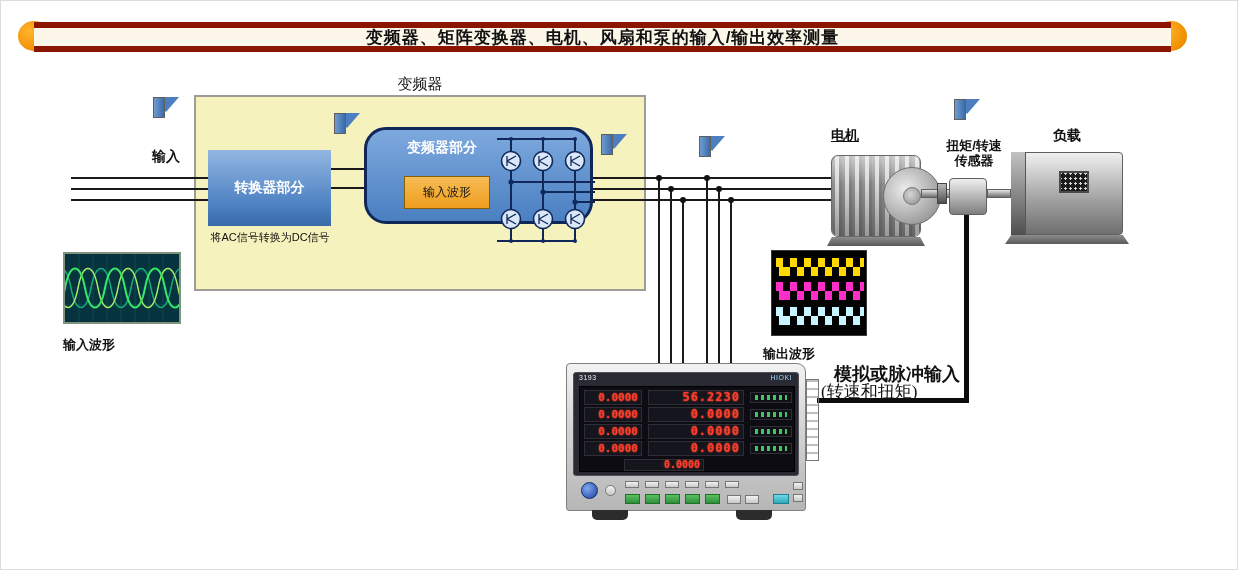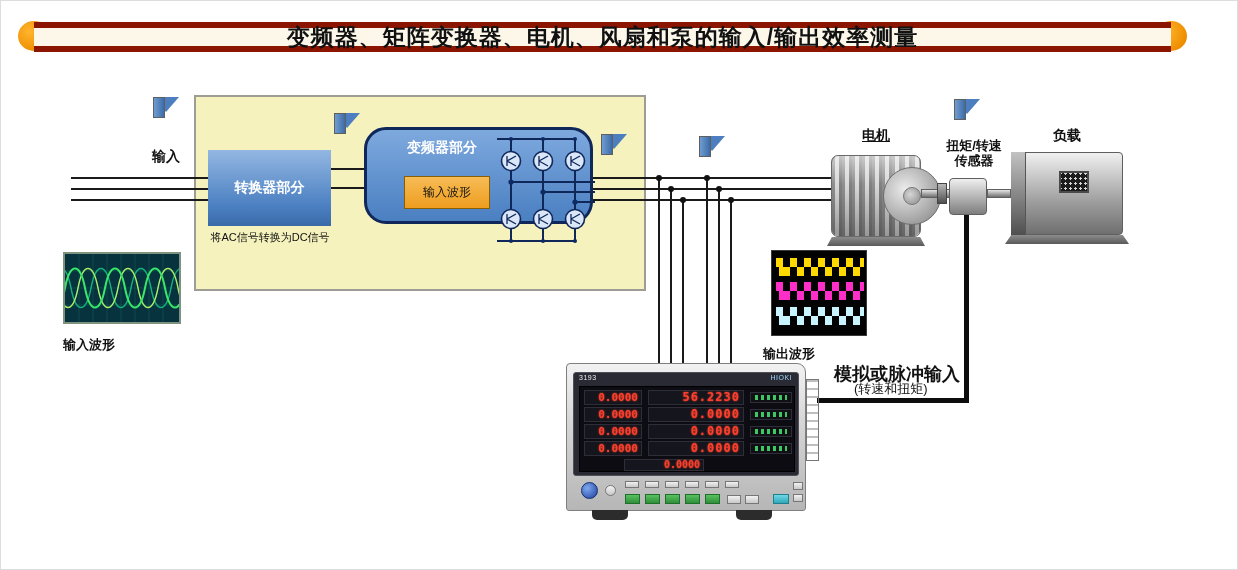--- a/index.html
+++ b/index.html
@@ -5,21 +5,21 @@
   * { margin:0; padding:0; box-sizing:border-box; }
   body { font-family:"Liberation Sans", sans-serif; background:#fff; }
   .page { position:relative; width:1238px; height:570px; background:#ffffff; overflow:hidden; border:1px solid #ddd; }
 
   
   .cap { position:absolute; width:32px; height:30px; border-radius:50%;
          background:radial-gradient(circle at 35% 35%, #ffb52e, #ef8e00 70%, #d97c00); }
   .title-band { position:absolute; left:33px; top:21px; width:1137px; height:30px;
                 border-top:6px solid #8c1500; border-bottom:6px solid #8c1500;
                 background:#fdf7ea; display:flex; align-items:center; justify-content:center; }
-  .title-text { font-size:23px; font-weight:700; letter-spacing:1px; color:#111; white-space:nowrap; }
+  .title-text { font-size:17px; font-weight:700; letter-spacing:1px; color:#111; white-space:nowrap; }
 
   
   .hline { position:absolute; height:2px; background:#1a1a1a; }
   .tap   { position:absolute; width:2px; background:#1a1a1a; }
   .tap::before { content:''; position:absolute; top:-2px; left:-2px; width:6px; height:6px;
                  border-radius:50%; background:#111; }
   .arrow { position:absolute; width:26px; }
   .arrow .shaft { width:12px; height:21px; margin:0 auto; background:linear-gradient(90deg,#6f9cd0,#3c6ca8); }
   .arrow .head  { width:0; height:0; border-left:13px solid transparent; border-right:13px solid transparent;
                   border-top:15px solid #4d7fc0; }
@@ -115,20 +115,21 @@
 
 <div class="page">
 
   <div class="cap" style="left:17px; top:20px;"></div>
   <div class="cap" style="left:1154px; top:20px;"></div>
   <div class="title-band">
     <span class="title-text">变频器、矩阵变换器、电机、风扇和泵的输入/输出效率测量</span>
   </div>
 
   <div class="inv-box"></div>
+  <div class="lbl" style="left:193px; top:74px; width:452px; text-align:center; font-size:15px;">变频器</div>
 
   <div class="conv-box">
     <span>转换器部分</span>
   </div>
   <div class="note" style="left:196px; top:229px; width:146px;">将AC信号转换为DC信号</div>
 
   <div class="invsec-box">
     <span class="invsec-lbl">变频器部分</span>
     <div class="drive-box">
       <span>输入波形</span>
@@ -232,21 +233,21 @@
     <div class="ow-strip" style="top:31px; background:repeating-linear-gradient(90deg,#ff2ec8 0 7px,transparent 7px 14px);"></div>
     <div class="ow-strip" style="top:40px; background:repeating-linear-gradient(90deg,#ff2ec8 0 7px,transparent 7px 14px); background-position-x:7px;"></div>
     <div class="ow-strip" style="top:56px; background:repeating-linear-gradient(90deg,#c8f4ff 0 7px,transparent 7px 14px);"></div>
     <div class="ow-strip" style="top:65px; background:repeating-linear-gradient(90deg,#c8f4ff 0 7px,transparent 7px 14px); background-position-x:7px;"></div>
   </div>
   <div class="lbl" style="left:762px; top:344px; width:110px; font-weight:700; font-size:13px;">输出波形</div>
 
   <div class="cable" style="left:963px; top:213px; width:5px; height:189px;"></div>
   <div class="cable" style="left:816px; top:397px; width:152px; height:5px;"></div>
 
-  <div class="lbl" style="left:830px; top:126px; width:90px; text-align:center; font-weight:700; font-size:14px;text-decoration:underline;">电机</div>
+  <div class="lbl" style="left:830px; top:126px; width:90px; text-align:left; font-weight:700; font-size:14px;text-decoration:underline;">电机</div>
   <div class="motor-body">
       <div class="shade"></div>
     </div>
   <div class="motor-cap"></div>
   <div class="base" style="left:826px; top:236px; width:98px; height:9px;"></div>
 
   <div class="shaft" style="left:920px; top:188px; width:30px;"></div>
   <div class="coupling"></div>
   <div class="lbl" style="left:934px; top:137px; width:78px; text-align:center; font-weight:700; font-size:13px; line-height:15px;">
     <div>扭矩/转速</div>
@@ -255,21 +256,21 @@
   <div class="sensor-body"></div>
   <div class="shaft" style="left:986px; top:188px; width:24px;"></div>
 
   <div class="lbl" style="left:1010px; top:126px; width:112px; text-align:center; font-weight:700; font-size:14px;">负载</div>
   <div class="load-body"></div>
   <div class="load-end"></div>
   <div class="load-display"></div>
   <div class="base" style="left:1004px; top:234px; width:124px; height:9px;"></div>
 
   <div class="lbl" style="left:833px; top:361px; font-weight:700; font-size:18px;">模拟或脉冲输入</div>
-  <div class="lbl" style="left:853px; top:379px; font-size:13px;">(转速和扭矩)</div>
+  <div class="lbl" style="left:820px; top:379px; font-size:17px;font-family:Liberation Serif, serif;">(转速和扭矩)</div>
 
   <div class="analyzer">
     <div class="side"></div>
     <div class="chassis">
       <div class="bezel">
         <span class="model">3193</span>
         <span class="brand">HIOKI</span>
         <div class="screen">
           <div class="drow" style="top:3px;">
             <div class="dcell left">0.0000</div>

